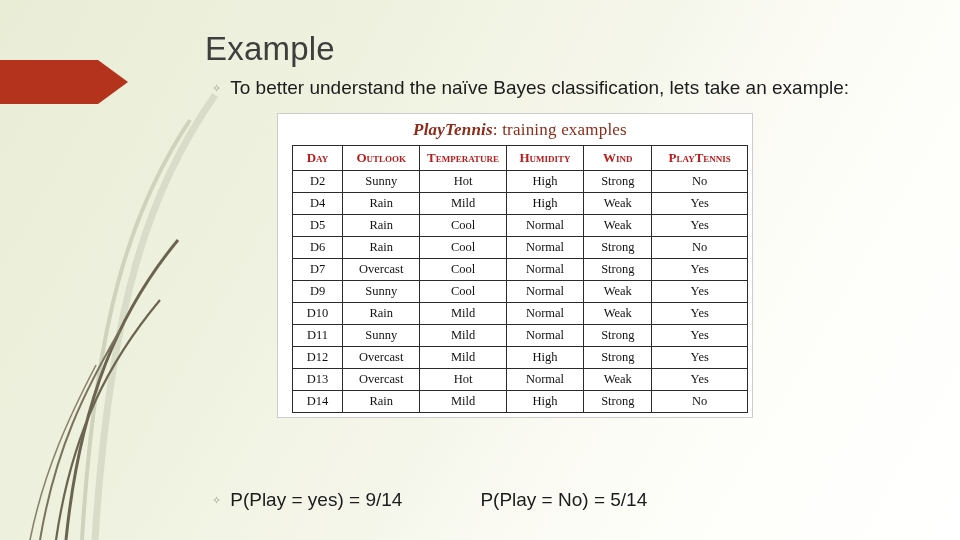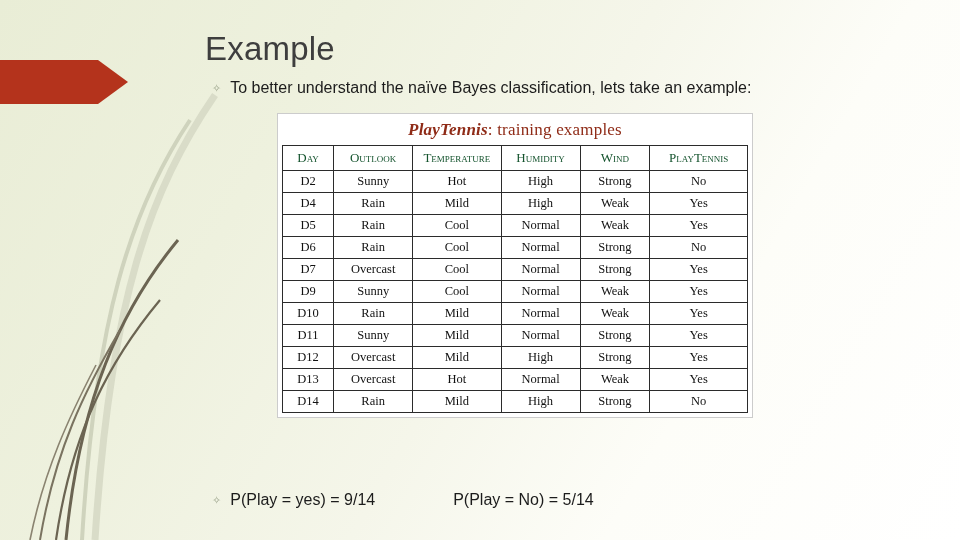--- a/index.html
+++ b/index.html
@@ -65,42 +65,42 @@
   .bullet-row.b1 { left: 212px; top: 79px; }
   .bullet-row.b2 { left: 212px; top: 491px; }
   .diamond {
     color: #9aa38a;
     font-size: 11px;
     line-height: 18px;
     margin-right: 9px;
     flex: 0 0 auto;
   }
   .bullet-text {
-    font-size: 16px;
+    font-size: 19px;
     color: #1c1c1c;
     line-height: 18px;
     text-align: center;
   }
   .prob-second {
     margin-left: 78px;
   }
   .prob-row {
     display: flex;
     align-items: baseline;
   }
   
   .table-card {
     position: absolute;
     left: 277px;
     top: 113px;
     width: 476px;
     background: #ffffff;
     border: 1px solid #cccccc;
     box-sizing: border-box;
-    padding: 3px 4px 4px 4px;
+    padding: 3px 4px 4px 14px;
   }
   .table-caption {
     text-align: center;
     font-family: "Liberation Serif", serif;
     font-size: 17px;
     color: #8f2b17;
     padding: 3px 0 5px 0;
     letter-spacing: 0.2px;
   }
   .table-caption i {
@@ -114,25 +114,25 @@
     font-size: 12.5px;
   }
   table.tennis th,
   table.tennis td {
     border: 1px solid #2b2b2b;
     text-align: center;
     padding: 3px 2px 3px 2px;
     white-space: nowrap;
   }
   table.tennis th {
-    font-weight: normal;
+    font-weight: bold;
     font-variant: small-caps;
     font-size: 13px;
     padding: 4px 4px;
-    color: #14532d;
+    color: #b91c1c;
   }
   table.tennis td { color: #111111; }
   td.c-red { color: #b7301a; }
   td.c-dark { color: #111111; }
   .col-day { width: 11%; }
   .col-outlook { width: 17%; }
   .col-temp { width: 19%; }
   .col-hum { width: 17%; }
   .col-wind { width: 15%; }
   .col-play { width: 21%; }

